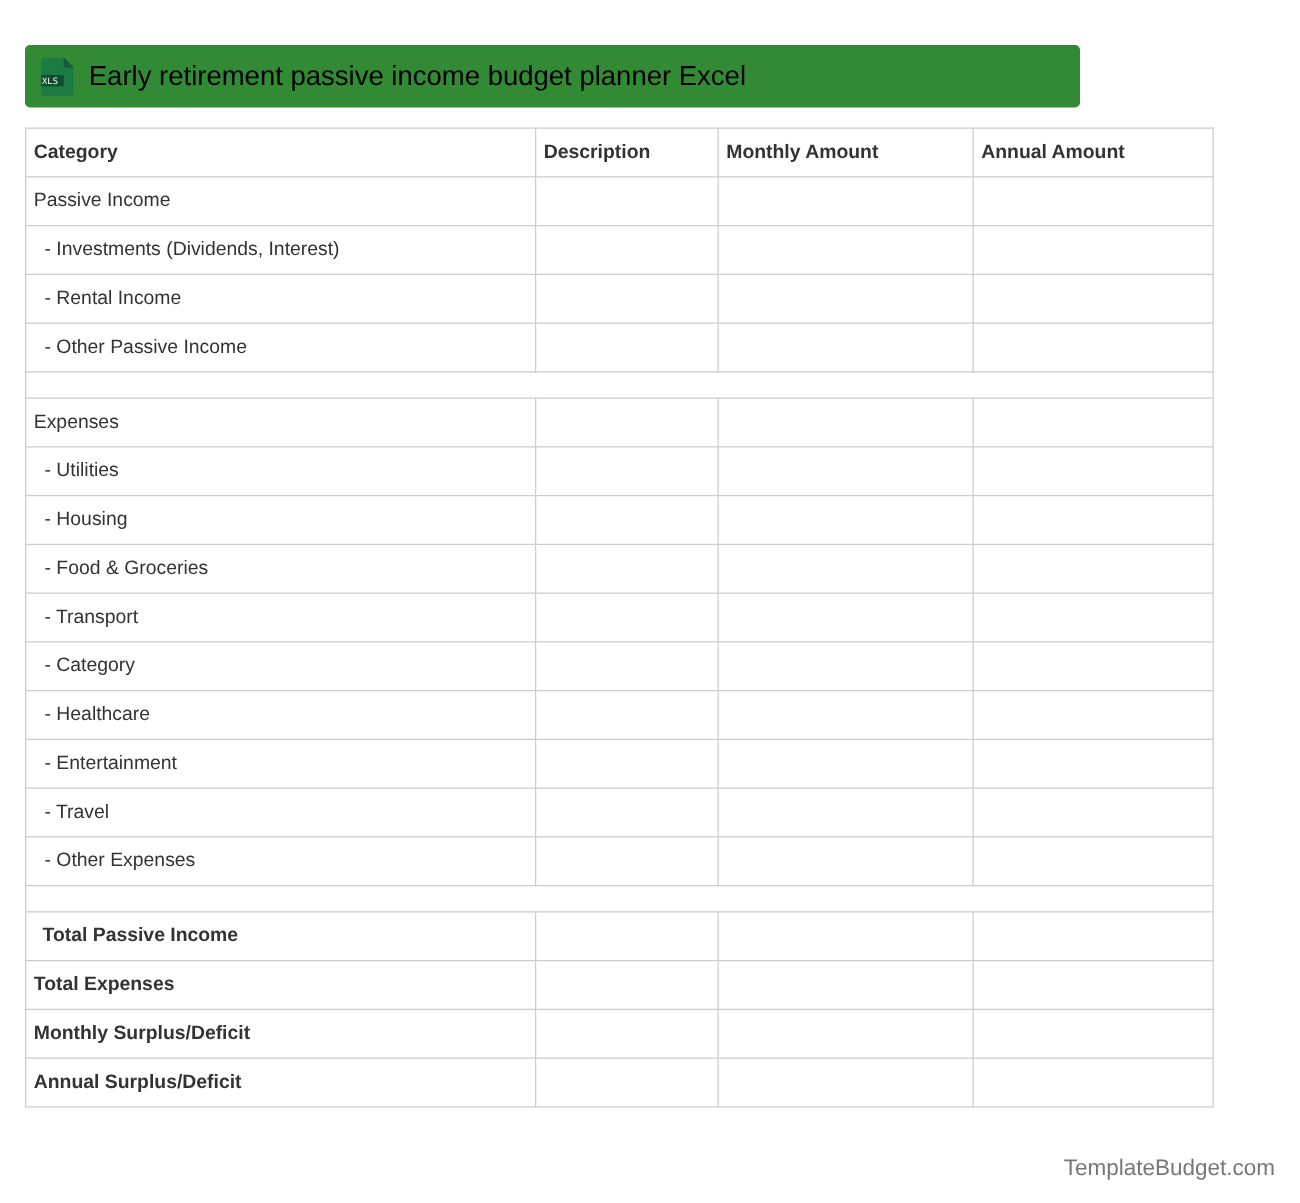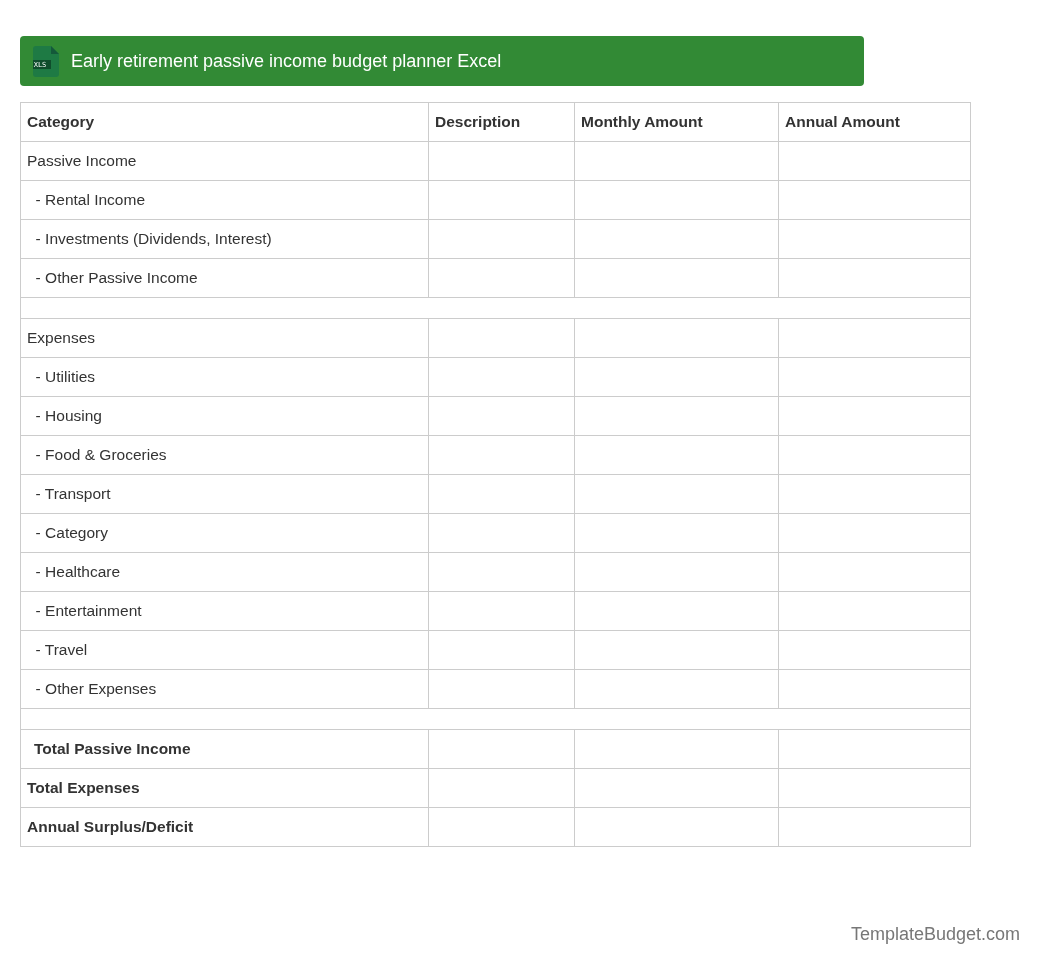--- a/index.html
+++ b/index.html
@@ -11,21 +11,21 @@
   .header {
     position: absolute; left: 20px; top: 36px; width: 844px; height: 50px;
     background: #328a35; border-radius: 4px;
     display: flex; align-items: center; box-sizing: border-box;
   }
   .file-icon {
     position: absolute; left: 13px; top: 10px; width: 26px; height: 31px;
   }
   .title {
     position: absolute; left: 51px; top: 0; height: 50px; line-height: 50px;
-    color: #ffffff; font-size: 18px; white-space: nowrap;
+    color: #000000; font-size: 22px; white-space: nowrap;
   }
   table.budget {
     position: absolute; left: 20px; top: 102px;
     width: 950px; border-collapse: collapse; table-layout: fixed;
   }
   table.budget td, table.budget th {
     border: 1px solid #cccccc; height: 39px; padding: 0 6px;
     font-size: 15.5px; text-align: left; vertical-align: middle;
     box-sizing: border-box; white-space: nowrap; overflow: hidden;
   }
@@ -66,27 +66,27 @@
     </tr>
   </thead>
   <tbody id="tbody">
       <tr>
         <td style="white-space: pre;">Passive Income</td>
         <td></td>
         <td></td>
         <td></td>
       </tr>
       <tr>
-        <td style="white-space: pre;">  - Rental Income</td>
+        <td style="white-space: pre;">  - Investments (Dividends, Interest)</td>
         <td></td>
         <td></td>
         <td></td>
       </tr>
       <tr>
-        <td style="white-space: pre;">  - Investments (Dividends, Interest)</td>
+        <td style="white-space: pre;">  - Rental Income</td>
         <td></td>
         <td></td>
         <td></td>
       </tr>
       <tr>
         <td style="white-space: pre;">  - Other Passive Income</td>
         <td></td>
         <td></td>
         <td></td>
       </tr>
@@ -162,20 +162,26 @@
         <td></td>
         <td></td>
       </tr>
       <tr>
         <td class="bold" style="white-space: pre;">Total Expenses</td>
         <td></td>
         <td></td>
         <td></td>
       </tr>
       <tr>
+        <td class="bold" style="white-space: pre;">Monthly Surplus/Deficit</td>
+        <td></td>
+        <td></td>
+        <td></td>
+      </tr>
+      <tr>
         <td class="bold" style="white-space: pre;">Annual Surplus/Deficit</td>
         <td></td>
         <td></td>
         <td></td>
       </tr>
     </tbody>
 </table>
 
 <div class="footer">TemplateBudget.com</div>
 

